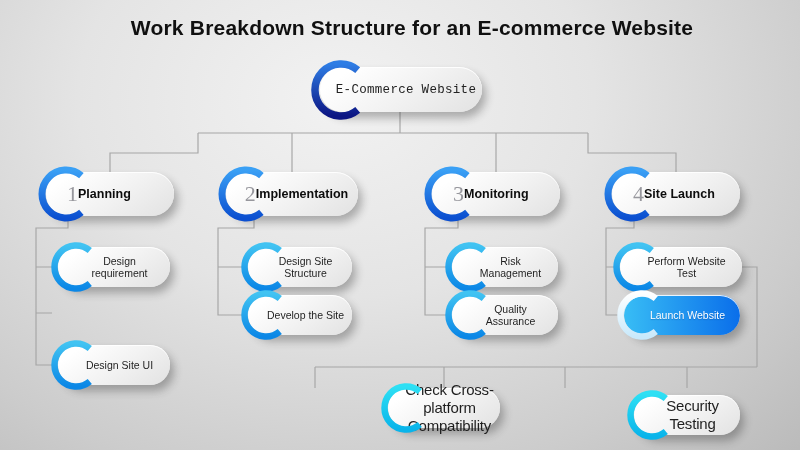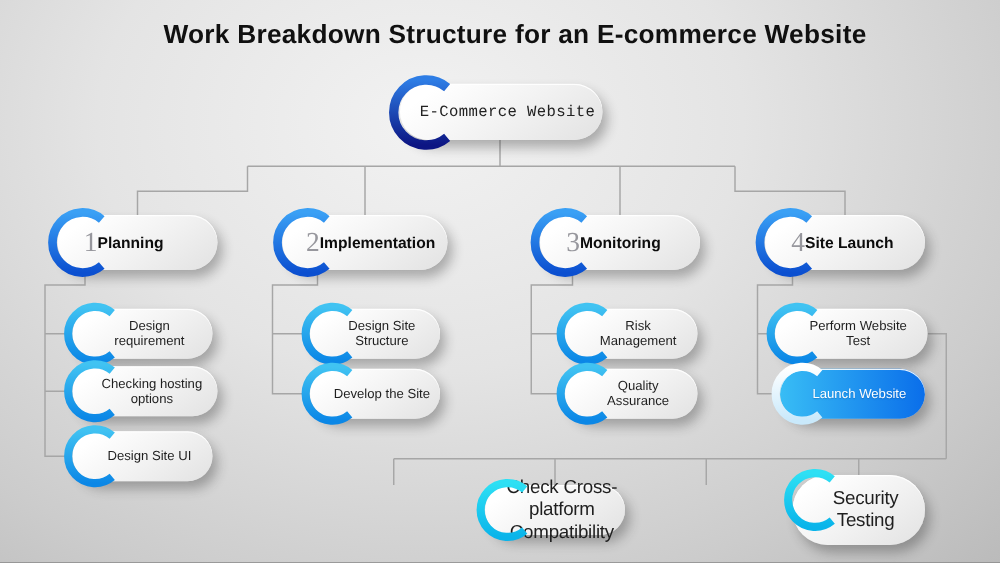--- a/index.html
+++ b/index.html
@@ -121,28 +121,20 @@
   </div>
 
   <div class="node" style="left:58px;top:247px;width:112px;height:40px">
     <svg class="arc arc40" viewBox="0 0 52 52">
         <path d="M39.8 9.5 A21.5 21.5 0 1 0 39.8 42.5" stroke="url(#gradChild)"></path>
       </svg>
     <div class="pill">
         <span class="plabel">Design requirement</span>
       </div>
   </div>
-  <div class="node" style="left:58px;top:293px;width:116px;height:40px">
-    <svg class="arc arc40" viewBox="0 0 52 52">
-        <path d="M39.8 9.5 A21.5 21.5 0 1 0 39.8 42.5" stroke="url(#gradChild)"></path>
-      </svg>
-    <div class="pill">
-        <span class="plabel">Checking hosting options</span>
-      </div>
-  </div>
   <div class="node" style="left:58px;top:345px;width:112px;height:40px">
     <svg class="arc arc40" viewBox="0 0 52 52">
         <path d="M39.8 9.5 A21.5 21.5 0 1 0 39.8 42.5" stroke="url(#gradChild)"></path>
       </svg>
     <div class="pill">
         <span class="plabel">Design Site UI</span>
       </div>
   </div>
 
   <div class="node" style="left:248px;top:247px;width:104px;height:40px">
@@ -197,21 +189,21 @@
   </div>
 
   <div class="node" style="left:388px;top:388px;width:112px;height:40px">
     <svg class="arc arc40" viewBox="0 0 52 52">
         <path d="M39.8 9.5 A21.5 21.5 0 1 0 39.8 42.5" stroke="url(#gradTest)"></path>
       </svg>
     <div class="pill">
         <span class="tlabel">Check Cross-platform Compatibility</span>
       </div>
   </div>
-  <div class="node" style="left:634px;top:380px;width:106px;height:56px">
+  <div class="node" style="left:634px;top:395px;width:106px;height:40px">
     <svg class="arc arc40" viewBox="0 0 52 52">
         <path d="M39.8 9.5 A21.5 21.5 0 1 0 39.8 42.5" stroke="url(#gradTest)"></path>
       </svg>
     <div class="pill">
         <span class="tlabel">Security Testing</span>
       </div>
   </div>
 
 </div>
 

